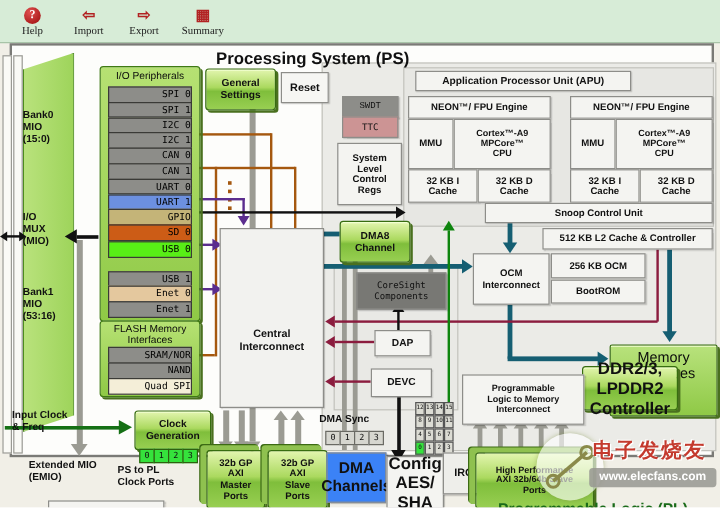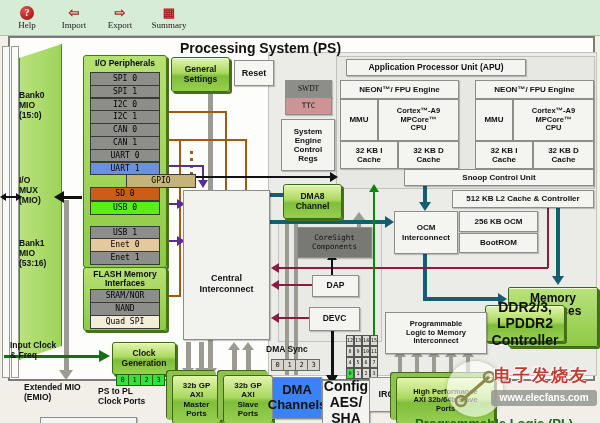--- a/index.html
+++ b/index.html
@@ -28,22 +28,22 @@
   .gport{box-shadow:-5px -4px 0 #8fc14f,-6px -5px 0 #3c6a14,2px 2px 0 #4a701f}
   .lbl{position:absolute;font-weight:bold;text-align:left;white-space:pre-line;line-height:1.2}
   
   #mioPoly{position:absolute;left:19px;top:44px;width:41px;height:314px;background:linear-gradient(90deg,#b9e27c,#9ed45b);
            border:1px solid #4d8c1e;clip-path:polygon(0 14px,100% 0,100% calc(100% - 14px),0 100%)}
   .pinstrip{position:absolute;width:6px;background:#fafaf6;border:1px solid #9a9a94}
   
   #ioctr,#flashctr{position:absolute;left:83px;width:82px;background:linear-gradient(180deg,#b6e173,#8fc946);
         border:1px solid #3f7a14;border-radius:3px;box-shadow:2px 2px 0 #4a701f}
   .iorow{position:absolute;left:6px;width:68px;height:11.6px;border:1px solid #3a3a36;
-         font-family:"DejaVu Sans Mono",monospace;font-size:8px;line-height:11px;text-align:center;color:#000;cursor:pointer}
-  .ghead{position:absolute;width:100%;text-align:center;font-weight:bold;color:#0b0b0b;white-space:pre-line;line-height:1.1}
+         font-family:"DejaVu Sans Mono",monospace;font-size:8px;line-height:11px;text-align:right;color:#000;cursor:pointer}
+  .ghead{position:absolute;width:100%;text-align:center;font-weight:normal;color:#0b0b0b;white-space:pre-line;line-height:1.1}
   .ln{position:absolute}
   .ar{position:absolute;width:0;height:0;border-style:solid;border-color:transparent}
   
   #irqgrid{position:absolute;left:346px;top:335px;width:30px;height:41px;display:grid;
            grid-template-columns:repeat(4,1fr);grid-template-rows:repeat(4,1fr);background:#555}
   #irqgrid span{background:#dcdcd4;border:0.5px solid #555;font-size:5px;line-height:9px;text-align:center;
                 font-family:"DejaVu Sans Mono",monospace;cursor:pointer}
   .sq{position:absolute;width:11px;height:10px;border:1px solid #2f5f10;background:#35e23c;
       font-size:7px;line-height:10px;text-align:center;font-family:"DejaVu Sans Mono",monospace;cursor:pointer}
   .sqg{background:#d6d6cf;border-color:#6a6a64}
@@ -193,44 +193,44 @@
   <div id="ioctr" style="top:55px;height:211px">
     <div class="ghead" style="top:3px;font-size:8.5px">I/O Peripherals</div>
     <div class="iorow" style="top: 16px; background: rgb(141, 141, 137);">SPI 0</div>
     <div class="iorow" style="top: 28.8px; background: rgb(141, 141, 137);">SPI 1</div>
     <div class="iorow" style="top: 41.6px; background: rgb(141, 141, 137);">I2C 0</div>
     <div class="iorow" style="top: 54.4px; background: rgb(141, 141, 137);">I2C 1</div>
     <div class="iorow" style="top: 67.2px; background: rgb(141, 141, 137);">CAN 0</div>
     <div class="iorow" style="top: 80px; background: rgb(141, 141, 137);">CAN 1</div>
     <div class="iorow" style="top: 92.8px; background: rgb(141, 141, 137);">UART 0</div>
     <div class="iorow" style="top: 105.6px; background: rgb(108, 144, 224);">UART 1</div>
-    <div class="iorow" style="top: 118.4px; background: rgb(196, 180, 120); margin-left: 36px;">GPIO</div>
+    <div class="iorow" style="top: 118.4px; background: rgb(196, 180, 120);">GPIO</div>
     <div class="iorow" style="top: 131.2px; background: rgb(204, 92, 22);">SD 0</div>
     <div class="iorow" style="top: 144px; background: rgb(141, 141, 137);">SD 1</div>
     <div class="iorow" style="top: 145px; background: rgb(88, 238, 22);">USB 0</div>
     <div class="iorow" style="top: 169.6px; background: rgb(141, 141, 137);">USB 1</div>
     <div class="iorow" style="top: 182.4px; background: rgb(228, 200, 158);">Enet 0</div>
     <div class="iorow" style="top: 195.2px; background: rgb(141, 141, 137);">Enet 1</div>
   </div>
 
   <div id="flashctr" style="top:267px;height:62px">
     <div class="ghead" style="top:2px;font-size:8.5px">FLASH Memory
 Interfaces</div>
     <div class="iorow" style="top: 21px; background: rgb(141, 141, 137);">SRAM/NOR</div>
     <div class="iorow" style="top: 34px; background: rgb(141, 141, 137);">NAND</div>
     <div class="iorow" style="top: 47px; background: rgb(244, 238, 216);">Quad SPI</div>
   </div>
 
   <div class="gbtn" style="left:171px;top:57px;width:57px;height:33px;font-size:8.5px">General
 Settings</div>
   <div class="box" style="left:234px;top:60px;width:38px;height:24px;font-size:9px;background:#f6f6f3">Reset</div>
-  <div class="box" style="left:285px;top:80px;width:45px;height:16px;background:#8d8d89;font-family:Liberation Serif, serif;font-size:7.5px;font-weight:normal">SWDT</div>
+  <div class="box" style="left:285px;top:80px;width:45px;height:16px;background:#8d8d89;font-family:Liberation Mono, monospace;font-size:7.5px;font-weight:normal">SWDT</div>
   <div class="box" style="left:285px;top:97px;width:45px;height:16px;background:#cc9494;font-family:'DejaVu Sans Mono',monospace;font-size:7.5px;font-weight:normal">TTC</div>
   <div class="box" style="left:281px;top:119px;width:52px;height:50px;font-size:8px">System
-Engine
+Level
 Control
 Regs</div>
 
   <div class="box" style="left:346px;top:59px;width:178px;height:15px;font-size:8.5px">Application Processor Unit (APU)</div>
   <div class="box" style="left:340px;top:80px;width:117px;height:17px;font-size:8px">NEON™/ FPU Engine</div>
   <div class="box" style="left:475px;top:80px;width:117px;height:17px;font-size:8px">NEON™/ FPU Engine</div>
   <div class="box" style="left:340px;top:99px;width:36px;height:40px;font-size:8px">MMU</div>
   <div class="box" style="left:378px;top:99px;width:79px;height:40px;font-size:7.5px">Cortex™-A9
 MPCore™
 CPU</div>

